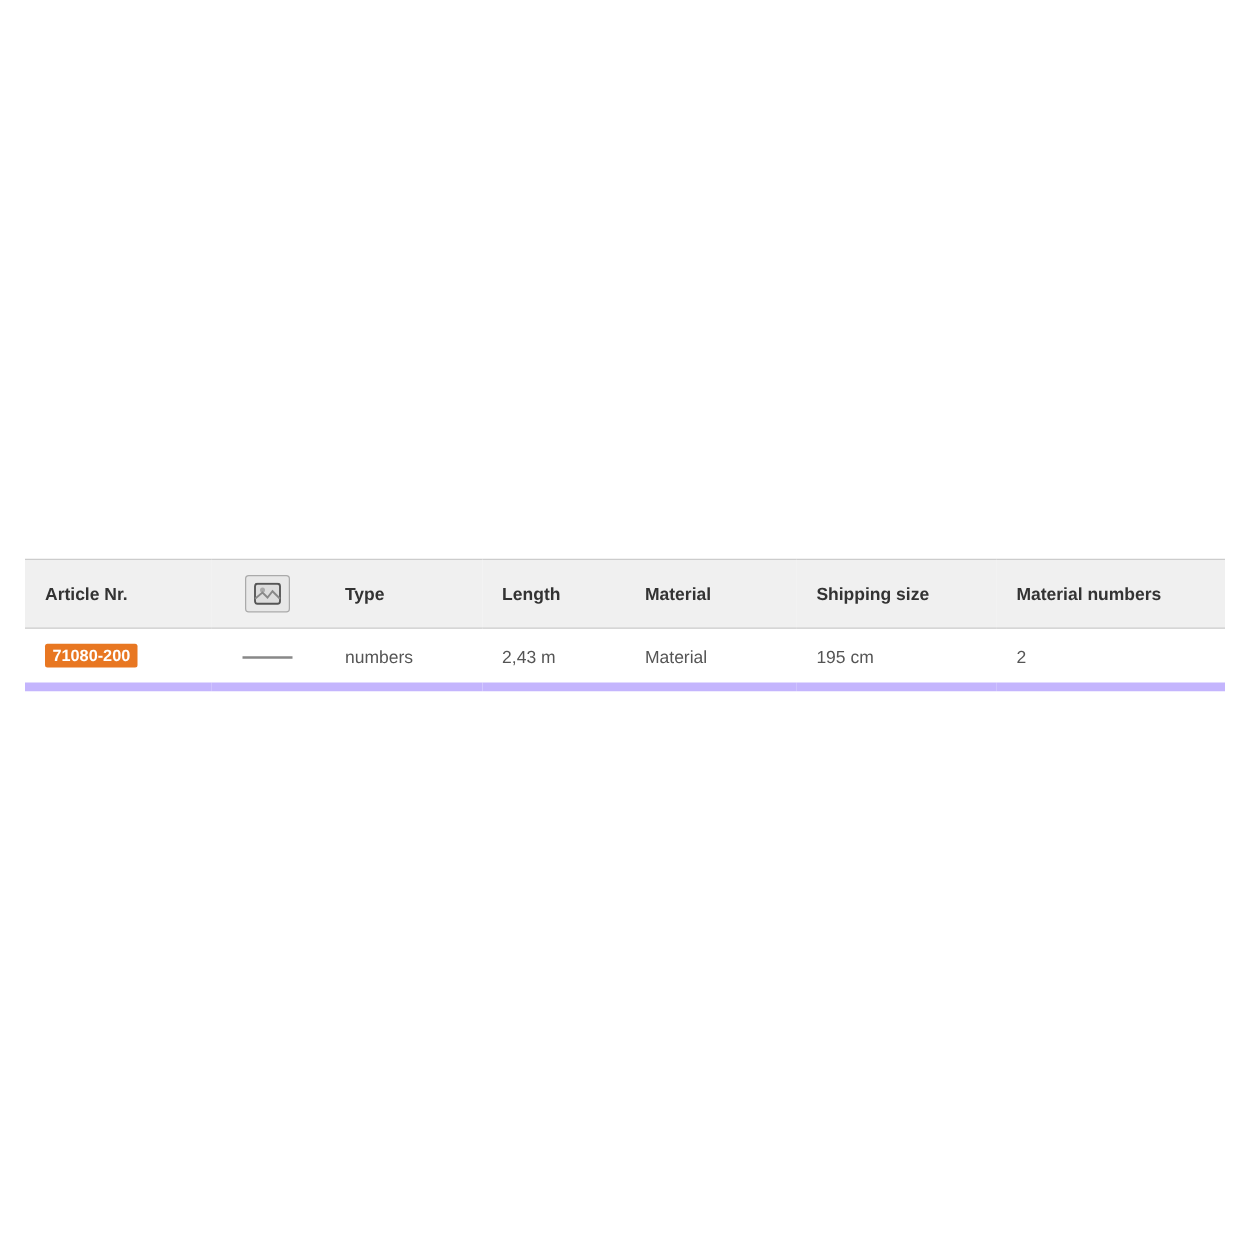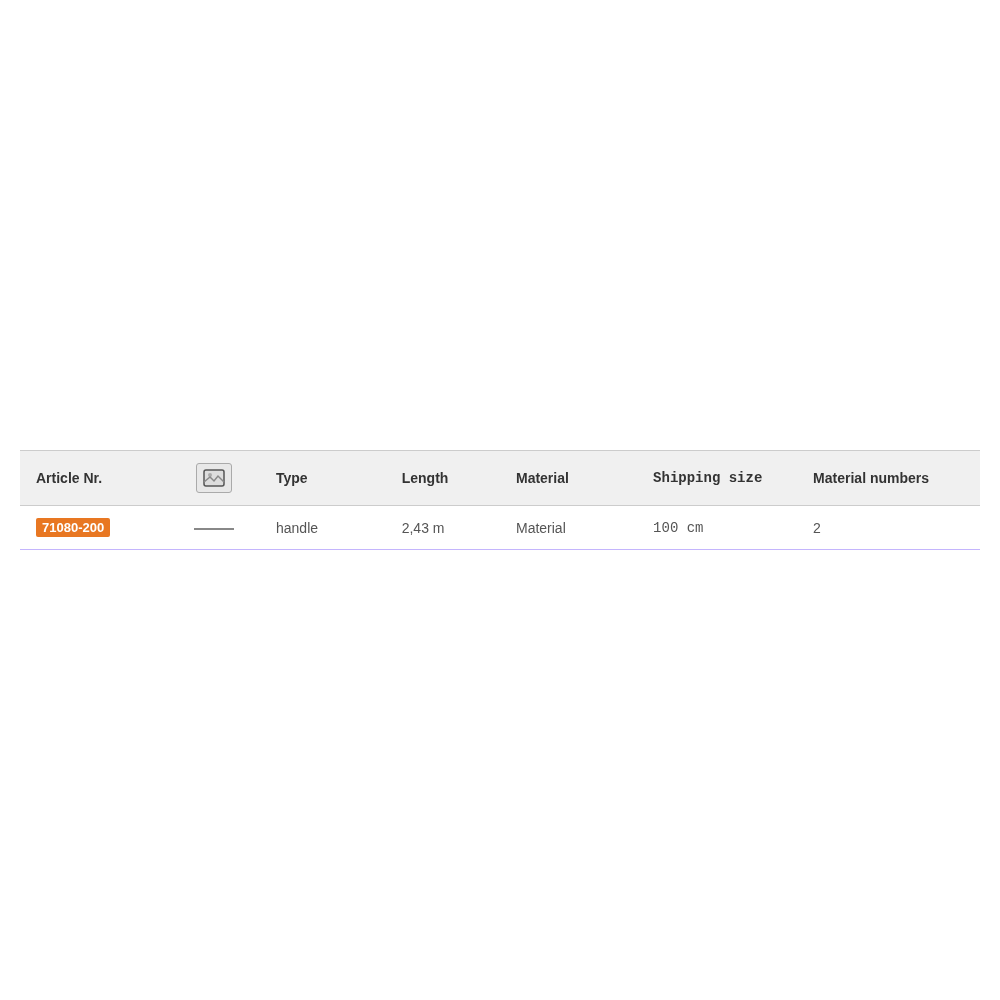--- a/index.html
+++ b/index.html
@@ -44,21 +44,21 @@
 
     thead th {
       padding: 12px 16px;
       font-weight: bold;
       font-size: 14px;
       color: #333333;
       text-align: left;
     }
 
     tbody tr {
-      border-bottom: 1px solid #c4b5fd;
+      border-bottom: 7px solid #c4b5fd;
       background-color: #ffffff;
     }
 
     tbody td {
       padding: 12px 16px;
       font-size: 14px;
       color: #555555;
       vertical-align: middle;
     }
 
@@ -94,21 +94,21 @@
       height: 2px;
       background-color: #888888;
       vertical-align: middle;
     }
 
     .col-article { width: 130px; }
     .col-image   { width: 80px; text-align: center; }
     .col-type    { width: 110px; }
     .col-length  { width: 100px; }
     .col-material{ width: 120px; }
-    .col-shipping{ width: 140px; font-family: Liberation Mono, monospace; }
+    .col-shipping{ width: 140px; }
     .col-section { width: 160px; text-align: left; }
 
     thead th.col-image { text-align: center; }
   </style>
 </head>
 <body>
 
 <div class="page-container">
   <div class="table-wrapper">
     <table>
@@ -144,22 +144,22 @@
         </tr>
       </thead>
       <tbody>
         <tr>
           <td class="col-article">
             <span class="article-badge">71080-200</span>
           </td>
           <td class="col-image">
             <span class="image-placeholder"></span>
           </td>
-          <td class="col-type">handle</td>
+          <td class="col-type">numbers</td>
           <td class="col-length">2,43 m</td>
           <td class="col-material">Material</td>
-          <td class="col-shipping">100 cm</td>
+          <td class="col-shipping">195 cm</td>
           <td class="col-section">2</td>
         </tr>
       </tbody>
     </table>
   </div>
 </div>
 
 </body></html>

